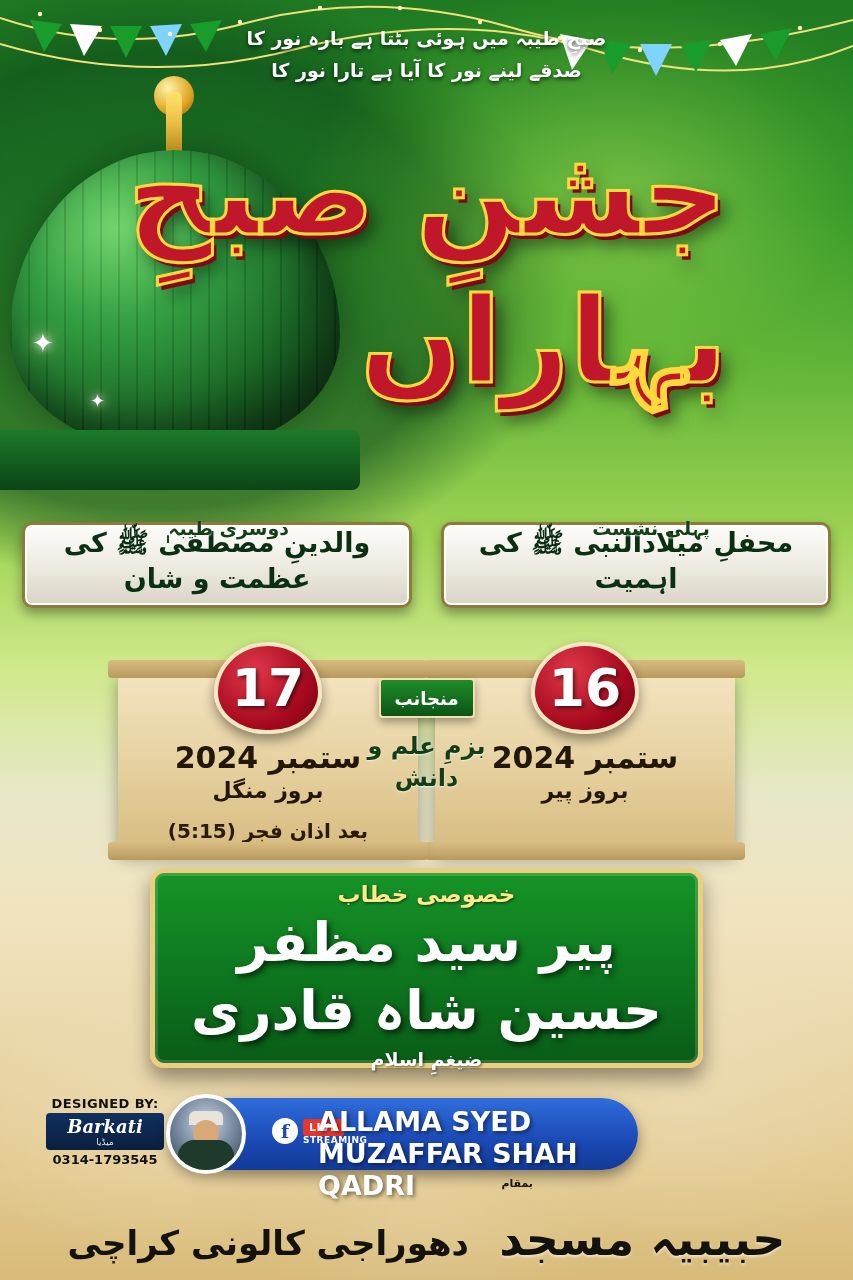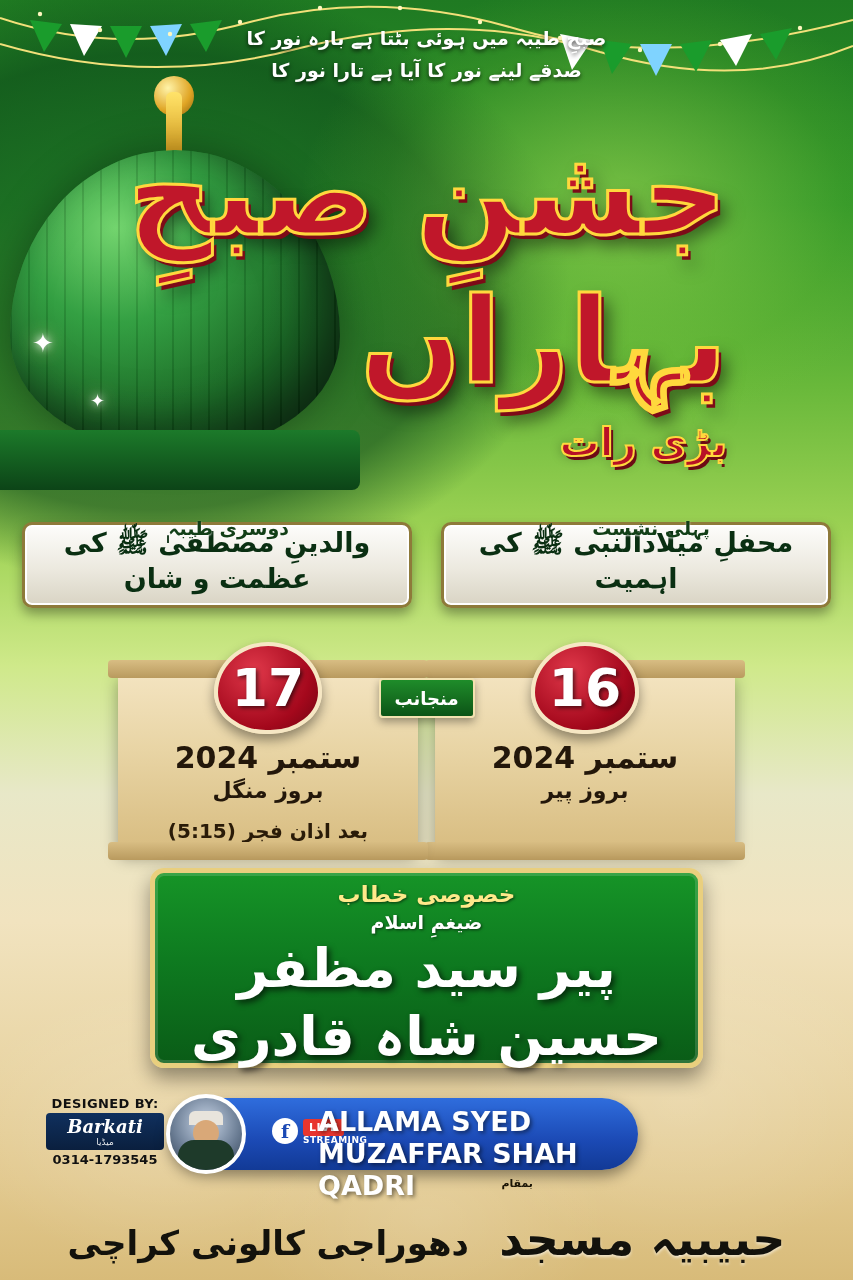--- a/index.html
+++ b/index.html
@@ -307,21 +307,20 @@
     <span class="sparkle" style="left:120px; top:330px; font-size:18px;">✦</span>
   </div>
 
   <div id="couplet">
     <div class="line">صبحِ طیبہ میں ہوئی بٹتا ہے بارہ نور کا</div>
     <div class="line">صدقے لینے نور کا آیا ہے تارا نور کا</div>
   </div>
 
   <div id="title-block">
     <div id="title-main">جشنِ صبحِ بہاراں</div>
-    <div id="title-sub">بڑی رات</div>
   </div>
 
   <div class="sessions">
     <div class="session right">
       <div class="session-text">محفلِ میلادالنبی ﷺ کی اہمیت</div>
       <div class="session-tag">پہلی نشست</div>
     </div>
     <div class="session left">
       <div class="session-text">والدینِ مصطفیٰ ﷺ کی عظمت و شان</div>
       <div class="session-tag">دوسری طیبہ</div>
@@ -340,26 +339,27 @@
     <div class="scroll-card left">
       <div class="date-badge">17</div>
       <div class="date-lines">
         <div class="date-month">ستمبر 2024</div>
         <div class="date-day">بروز منگل</div>
         <div class="date-time">بعد اذانِ فجر (5:15)</div>
       </div>
     </div>
 
     <div id="centre-tag">منجانب</div>
+    <div id="centre-text">بزمِ علم و دانش</div>
   </div>
 
   <div id="speaker-panel">
     <div id="speaker-heading">خصوصی خطاب</div>
+    <div id="speaker-name">پیر سید مظفر حسین شاہ قادری</div>
     <div id="speaker-title">ضیغمِ اسلام</div>
-    <div id="speaker-name">پیر سید مظفر حسین شاہ قادری</div>
   </div>
 
   <div id="designer">
     <div id="designed-by">DESIGNED BY:</div>
     <div id="designer-logo">
       <div id="designer-brand">Barkati</div>
       <div id="designer-sub">میڈیا</div>
     </div>
     <div id="designer-phone">0314-1793545</div>
   </div>

